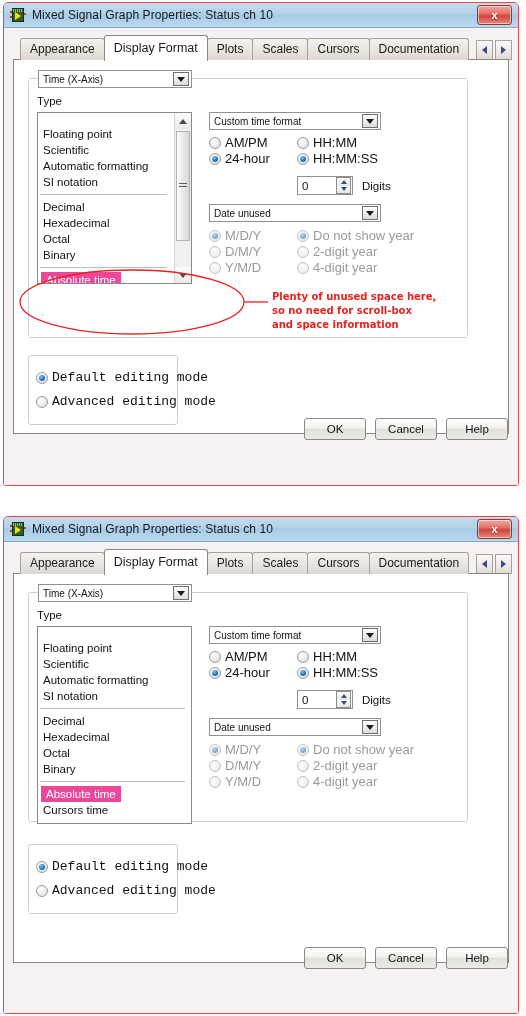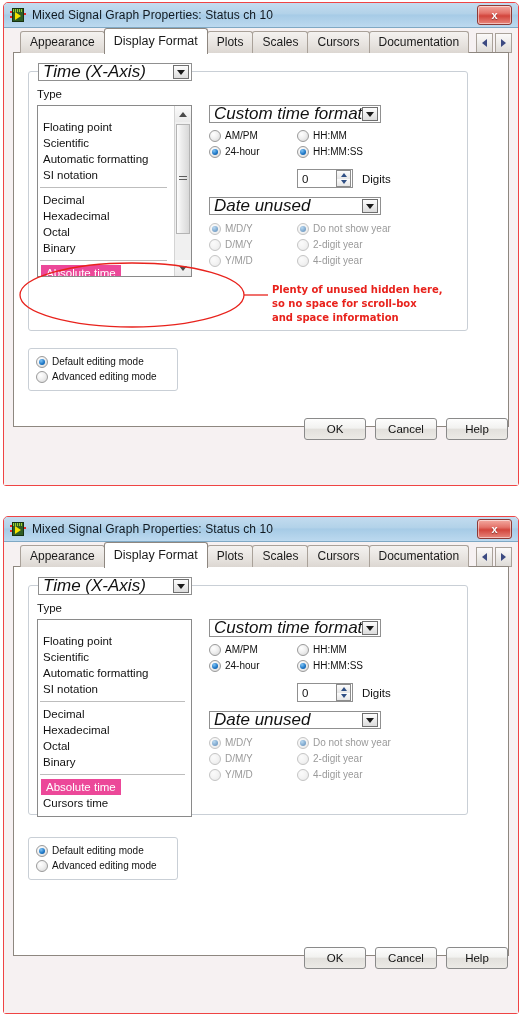--- a/index.html
+++ b/index.html
@@ -88,21 +88,21 @@
     cursor:pointer;
   }
   .close-btn span{
     color:#fff;font-size:11px;font-weight:bold;line-height:1;
     text-shadow:0 1px 1px rgba(0,0,0,.4);
   }
 
   
   .client{
     position:relative;
-    padding:1px 9px 0 9px;
+    padding:8px 9px 0 9px;
     box-sizing:border-box;
     height:calc(100% - 25px);
     background:#f6f1f2;
   }
 
   
   .tabrow{
     position:relative;
     display:flex;
     align-items:flex-end;
@@ -190,25 +190,24 @@
     background:#fff;
     height:18px;
     display:flex;
     align-items:center;
     box-sizing:border-box;
     cursor:pointer;
   }
   .combo .val{
     flex:1 1 auto;
     padding-left:4px;
-    font-size:17px;
+    font-size:10px;
     white-space:nowrap;
     overflow:hidden;
     color:#111;
-    font-style:italic;
   }
   .combo .arrowbox{
     width:16px;height:14px;
     margin-right:2px;
     flex:0 0 16px;
     border:1px solid #6f6f6f;
     background:linear-gradient(to bottom,#fdfdfd 0%,#ededed 50%,#dcdcdc 100%);
     display:flex;align-items:center;justify-content:center;
     box-sizing:border-box;
   }
@@ -288,21 +287,21 @@
     position:absolute;
     left:50%;transform:translate(-50%,-50%);
     top:50%;
     width:8px;height:6px;
     background:repeating-linear-gradient(to bottom,#5d5d5d 0 1px,transparent 1px 3px);
   }
 
   
   .radio{
     display:flex;align-items:center;
-    font-size:10px;
+    font-size:13px;
     color:#111;
     cursor:pointer;
     white-space:nowrap;
     line-height:14px;
   }
   .radio .dot{
     width:12px;height:12px;
     border-radius:50%;
     margin-right:4px;
     flex:0 0 12px;
@@ -369,21 +368,21 @@
 
   
   .editgroup{
     position:absolute;
     border:1px solid #c9cfd6;
     border-radius:3px;
     background:#fff;
     box-sizing:border-box;
     padding:5px 12px 5px 7px;
   }
-  .editgroup .radio{margin:1px 0;}
+  .editgroup .radio{margin:10px 0;font-family:Liberation Mono, monospace;}
 
   
   .footer{
     position:absolute;
     right:10px;
     display:flex;
     gap:9px;
   }
   .btn{
     width:62px;height:22px;
@@ -589,22 +588,22 @@
           <span class="dot"></span>
           <span>Advanced editing mode</span>
         </div>
       </div>
 
       <svg class="annot-svg" width="500" height="375">
         <ellipse cx="118" cy="242" rx="112" ry="32" fill="none" stroke="#e8221c" stroke-width="1.3"></ellipse>
         <line x1="230" y1="242" x2="254" y2="242" stroke="#e8221c" stroke-width="1.3"></line>
       </svg>
       <div class="annot-text" style="left:258px;top:230px;">
-        <div>Plenty of unused hidden here,</div>
-        <div>so no space for scroll-box</div>
+        <div>Plenty of unused space here,</div>
+        <div>so no need for scroll-box</div>
         <div>and space information</div>
       </div>
 
     </div>
 
     <div class="footer" style="top:390px;">
       <div class="btn">OK</div>
       <div class="btn">Cancel</div>
       <div class="btn">Help</div>
     </div>

